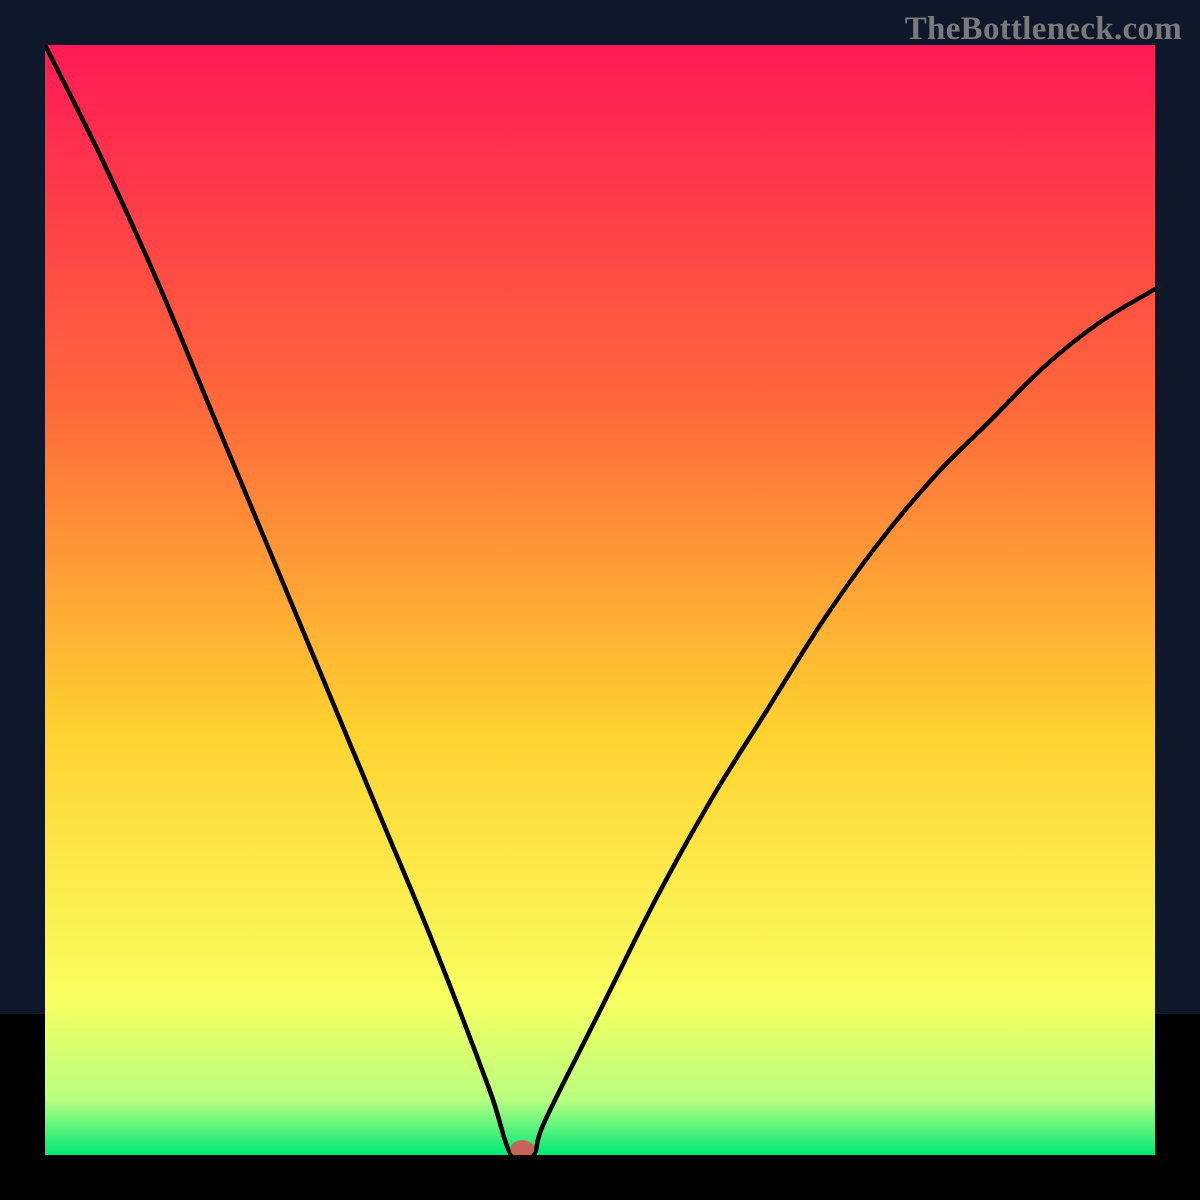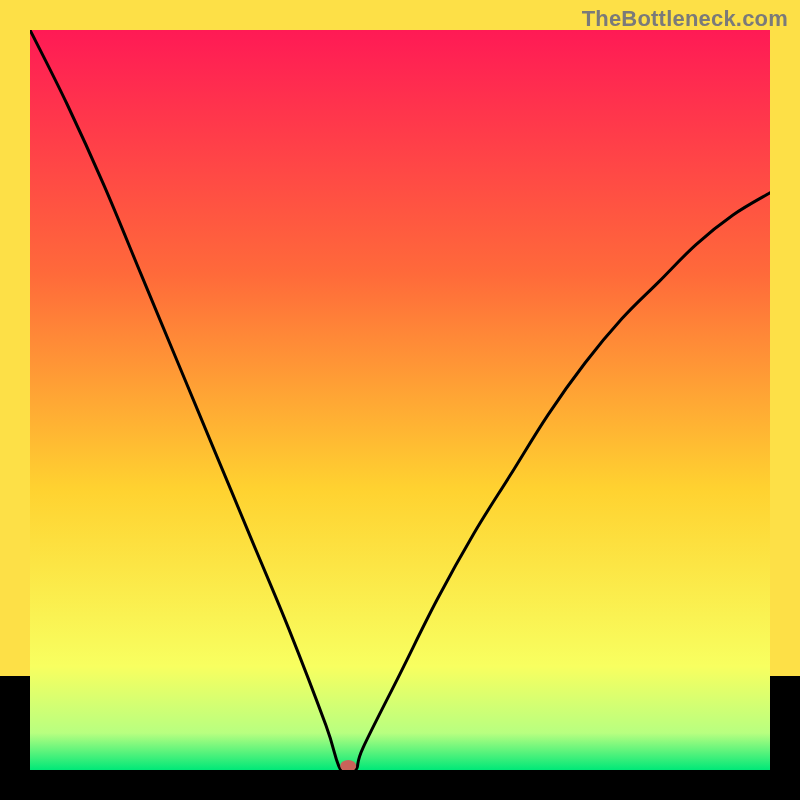--- a/index.html
+++ b/index.html
@@ -8,21 +8,22 @@
     width: 800px;
     height: 800px;
     background: #000000;
     overflow: hidden;
     font-family: Arial, Helvetica, sans-serif;
   }
   .frame {
     position: relative;
     width: 800px;
     height: 676px;
-    background: #fde047;
+    background: #0f172a;
+    font-family: Liberation Serif, serif;
   }
   .plot-area {
     position: absolute;
     left: 30px;
     top: 30px;
     width: 740px;
     height: 740px;
     
   }
   .watermark {

